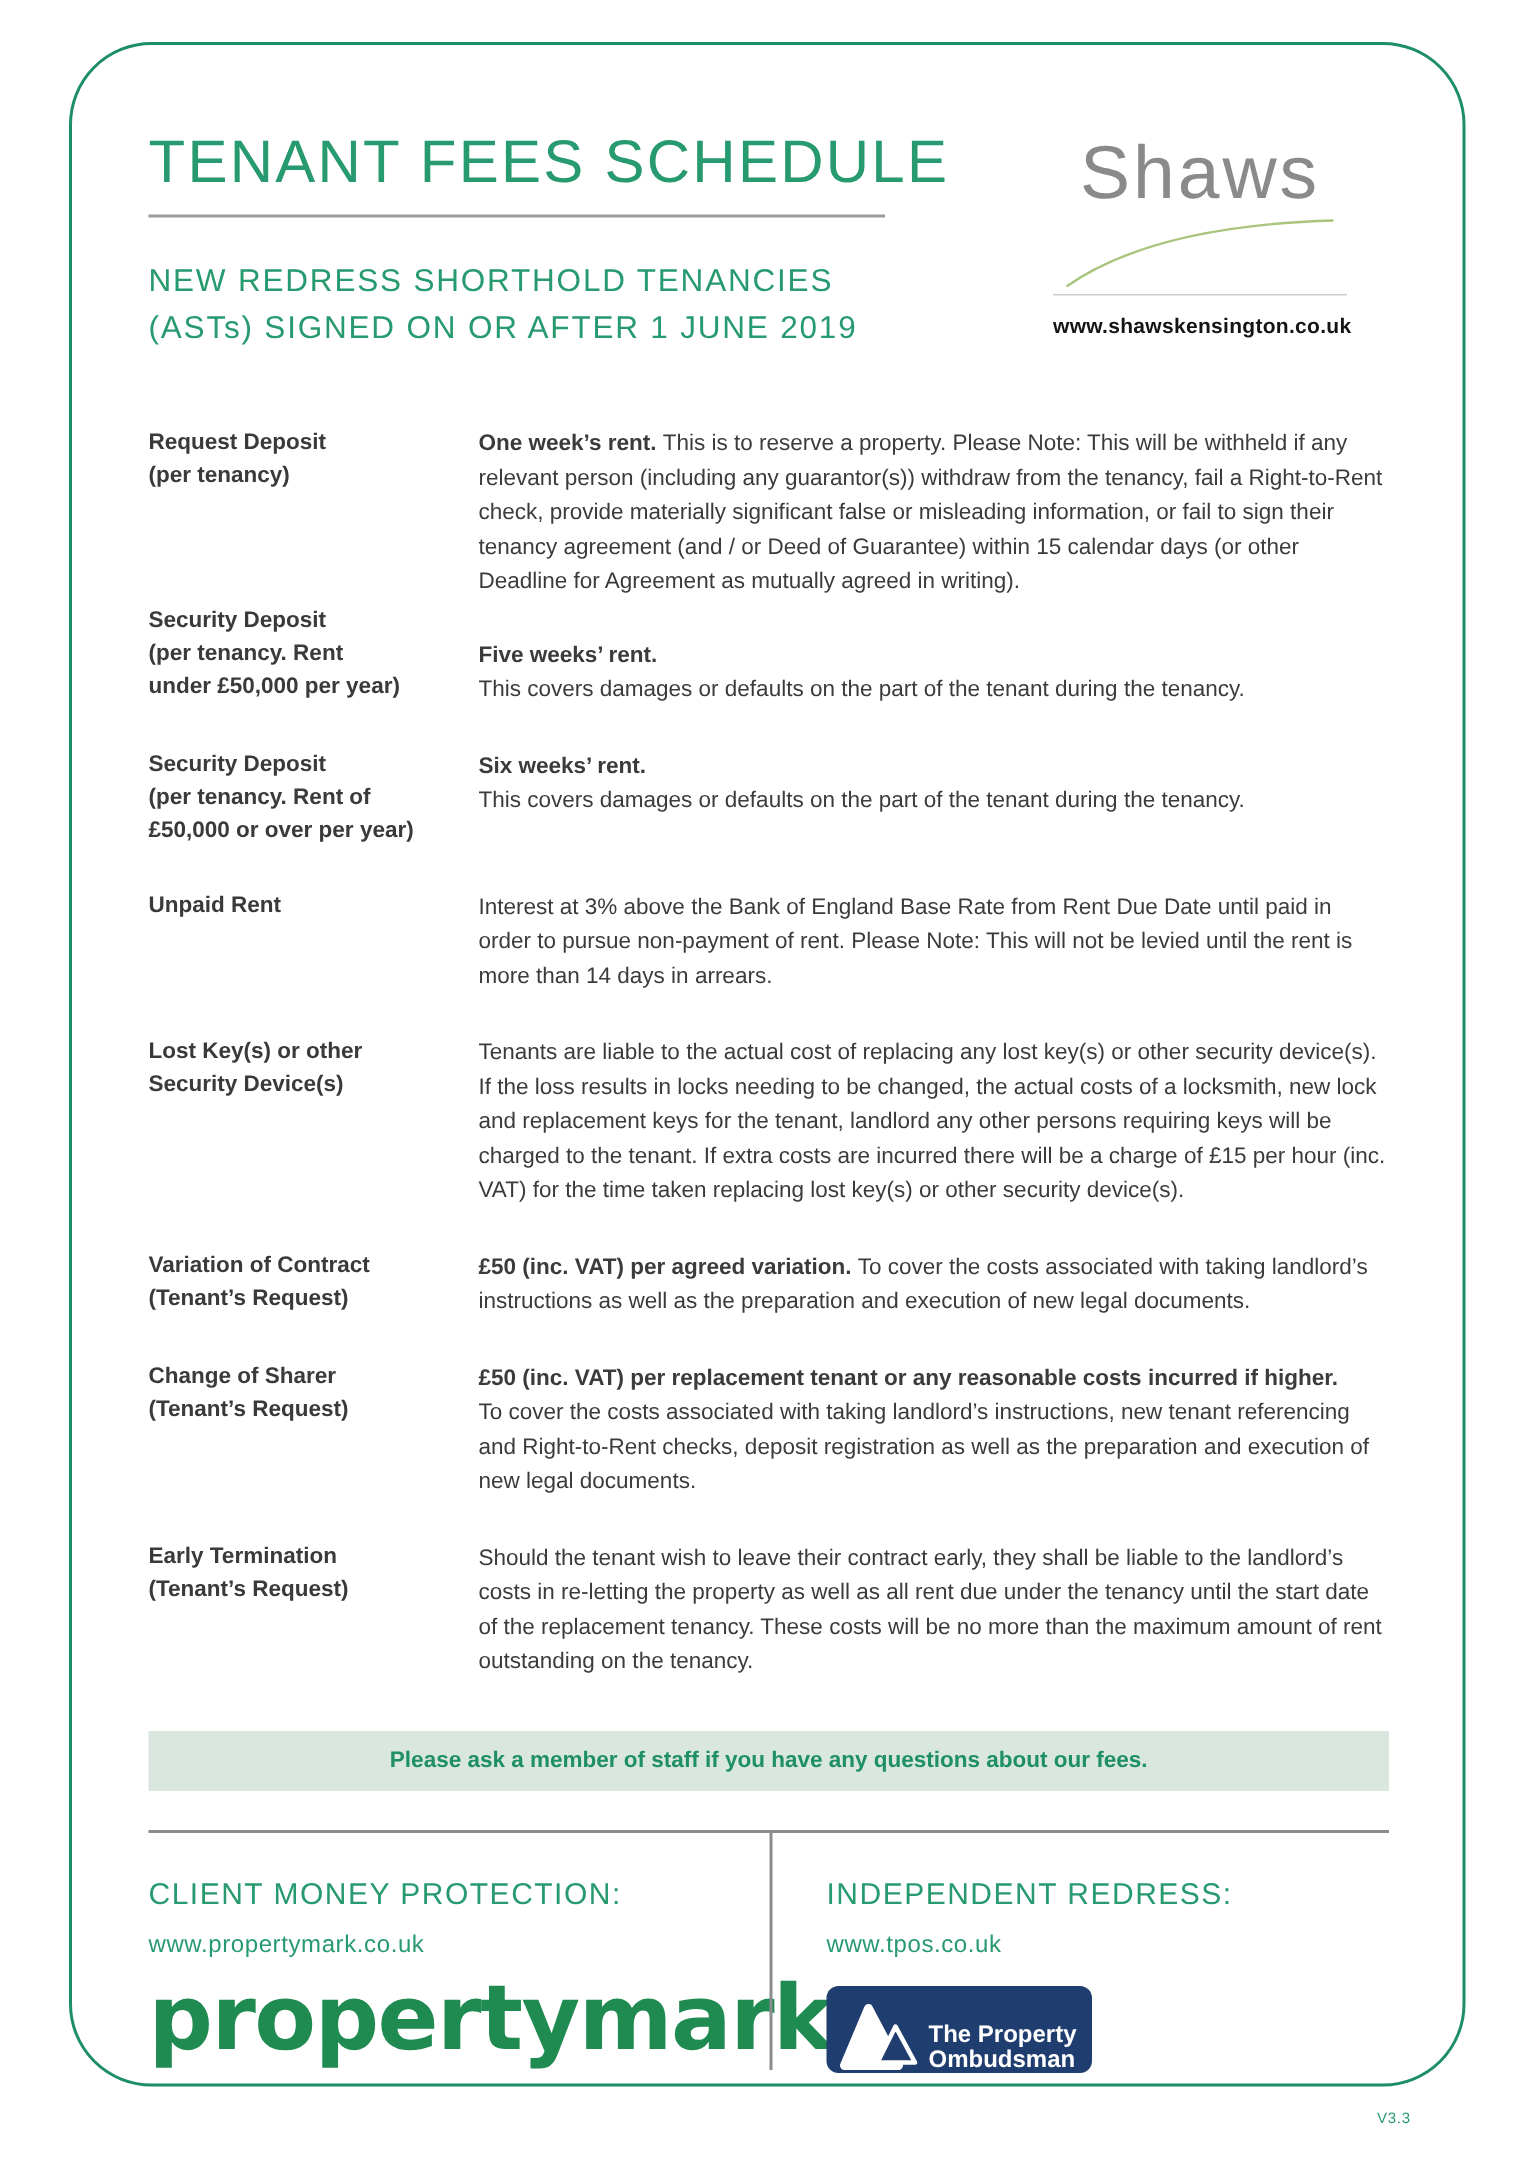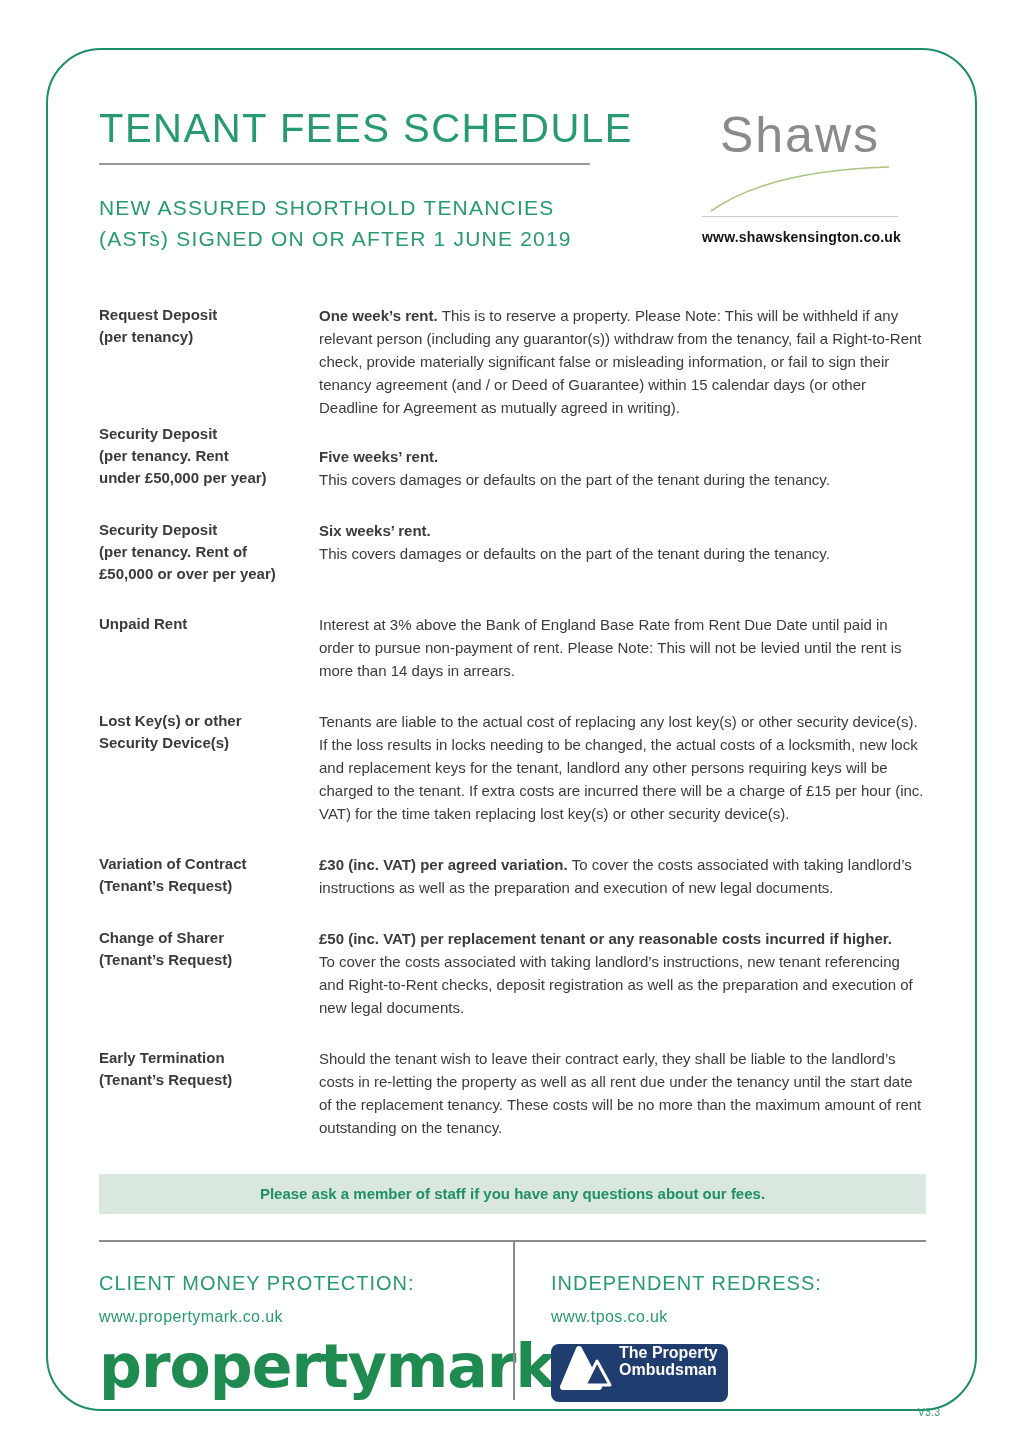--- a/index.html
+++ b/index.html
@@ -14,21 +14,21 @@
     --rule-gray:#999999;
   }
   *{box-sizing:border-box;}
   html,body{margin:0;padding:0;}
   body{
     width:1024px;height:1448px;background:#ffffff;position:relative;
     font-family:"Liberation Sans",sans-serif;color:var(--body-text);
     overflow:hidden;
   }
   .doc-border{
-    position:absolute;left:46px;top:48px;width:931px;height:1363px;
+    position:absolute;left:46px;top:28px;width:931px;height:1363px;
     border:2px solid var(--border-green);border-radius:55px;
     padding:56px 49px 0 51px;
   }
   
   .doc-header{display:flex;justify-content:space-between;align-items:flex-start;}
   .header-left{width:560px;}
   .doc-title{
     margin:0;font-size:40px;font-weight:400;letter-spacing:1.5px;
     color:var(--heading-green);line-height:44px;white-space:nowrap;
   }
@@ -73,41 +73,41 @@
   .footer-col.right{flex:1;padding-left:36px;}
   .footer-heading{color:var(--heading-green);font-size:20px;letter-spacing:1px;}
   .footer-url{color:var(--heading-green);font-size:16px;margin-top:13px;letter-spacing:0.4px;text-decoration:none;display:inline-block;}
   .propertymark-logo{
     font-family:"DejaVu Sans",sans-serif;
     color:var(--propertymark-green);font-size:60px;font-weight:bold;
     letter-spacing:-1px;margin-top:14px;line-height:52px;
   }
   .tpo-logo{
     margin-top:18px;width:177px;height:58px;background:var(--tpo-navy);
-    border-radius:8px;display:flex;align-items:flex-start;padding:0 8px 0 8px;
+    border-radius:8px;display:flex;align-items:flex-end;padding:0 8px 0 8px;
   }
   .tpo-mark{flex:0 0 56px;}
   .tpo-text{color:#ffffff;font-weight:bold;font-size:16px;line-height:17px;margin-left:4px;white-space:nowrap;}
   .tpo-text span{display:block;}
   .version-label{
     position:absolute;left:918px;top:1407px;
     color:var(--heading-green);font-size:10px;letter-spacing:0.5px;
   }
 </style>
 </head>
 <body>
 
 <div class="doc-border">
 
   <header class="doc-header">
     <div class="header-left">
       <h1 class="doc-title">TENANT FEES SCHEDULE</h1>
       <div class="title-rule"></div>
       <div class="doc-subtitle">
-        <span>NEW ASSURED SHORTHOLD TENANCIES</span>
+        <span>NEW REDRESS SHORTHOLD TENANCIES</span>
         <span>(ASTs) SIGNED ON OR AFTER 1 JUNE 2019</span>
       </div>
     </div>
     <div class="header-right">
       <span class="shaws-text">Shaws</span>
       <svg class="swoosh" width="190" height="50" viewBox="0 0 190 50">
         <path d="M6,47 C50,16 115,5 184,3" fill="none" stroke="#a9c57d" stroke-width="1.6"></path>
       </svg>
       <div class="logo-rule"></div>
       <div class="brand-url">www.shawskensington.co.uk</div>
@@ -165,21 +165,21 @@
       <span class="fee-lead"></span><span class="fee-text">Tenants are liable to the actual cost of replacing any lost key(s) or other security device(s). If the loss results in locks needing to be changed, the actual costs of a locksmith, new lock and replacement keys for the tenant, landlord any other persons requiring keys will be charged to the tenant. If extra costs are incurred there will be a charge of £15 per hour (inc. VAT) for the time taken replacing lost key(s) or other security device(s).</span>
     </div>
   </div>
 
   <div class="fee-row">
     <div class="fee-label">
           <span>Variation of Contract</span>
           <span>(Tenant’s Request)</span>
         </div>
     <div class="fee-desc">
-      <span class="fee-lead">£30 (inc. VAT) per agreed variation. </span><span class="fee-text">To cover the costs associated with taking landlord’s instructions as well as the preparation and execution of new legal documents.</span>
+      <span class="fee-lead">£50 (inc. VAT) per agreed variation. </span><span class="fee-text">To cover the costs associated with taking landlord’s instructions as well as the preparation and execution of new legal documents.</span>
     </div>
   </div>
 
   <div class="fee-row">
     <div class="fee-label">
           <span>Change of Sharer</span>
           <span>(Tenant’s Request)</span>
         </div>
     <div class="fee-desc">
       <span class="fee-lead">£50 (inc. VAT) per replacement tenant or any reasonable costs incurred if higher. </span><span class="fee-text">To cover the costs associated with taking landlord’s instructions, new tenant referencing and Right-to-Rent checks, deposit registration as well as the preparation and execution of new legal documents.</span>

